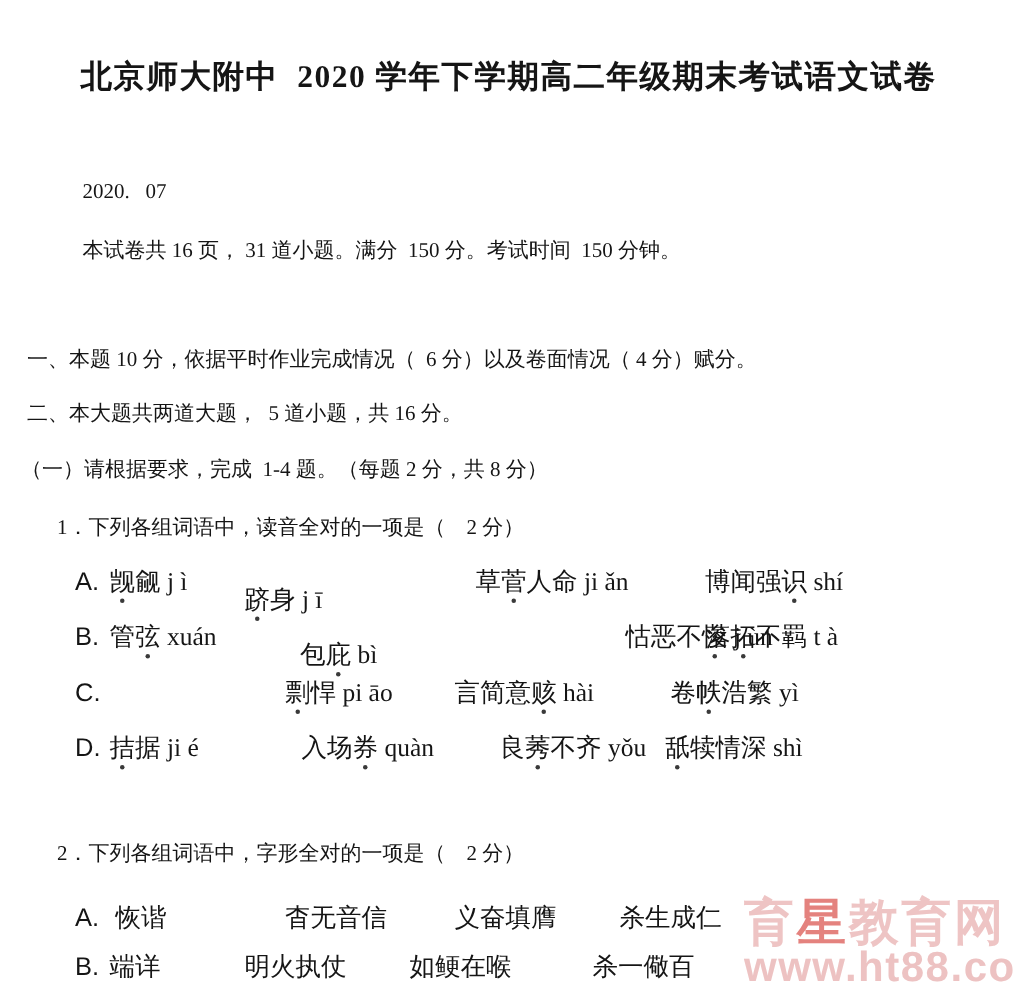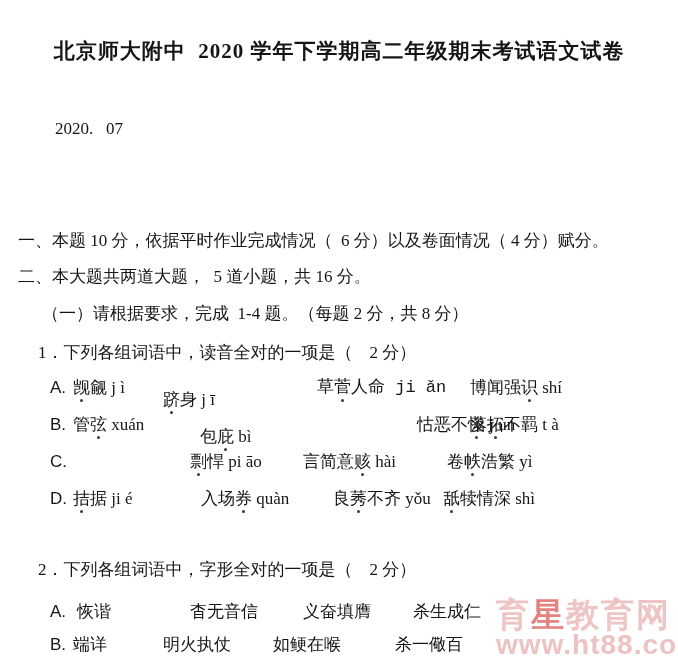--- a/index.html
+++ b/index.html
@@ -1,37 +1,37 @@
 <!DOCTYPE html>
 <html><head>
 <meta charset="utf-8">
 <style>
   html,body{margin:0;padding:0;background:#ffffff;}
   .page{
     position:relative;width:678px;height:658px;background:#ffffff;overflow:hidden;
     font-family:"Liberation Serif","DejaVu Serif",serif;color:#151515;
   }
-  .txt{position:absolute;font-size:17px;line-height:22px;white-space:pre;z-index:2;}
+  .txt{position:absolute;font-size:14px;line-height:22px;white-space:pre;z-index:2;}
   .title{
     position:absolute;top:37px;left:0;width:100%;text-align:center;
     font-size:21px;font-weight:bold;letter-spacing:1px;white-space:pre;z-index:2;
   }
   .date{top:118px;left:55px;}
   .info{top:157px;left:55px;}
   .sec1{top:230px;left:18px;}
   .sec2{top:266px;left:18px;}
-  .part1{top:303px;left:14px;margin-left:28px;}
+  .part1{top:303px;left:14px;}
   .q1stem{top:342px;left:38px;}
   .q2stem{top:559px;left:38px;}
   .optrow{position:absolute;left:0;width:678px;height:24px;font-size:17px;line-height:22px;z-index:2;}
   .optrow .olabel{position:absolute;left:50px;white-space:pre;font-family:"Liberation Sans","DejaVu Sans",sans-serif;}
   .optrow .cell{position:absolute;white-space:pre;}
   .row-q1a{top:377px;} .row-q1b{top:414px;} .row-q1c{top:451px;} .row-q1d{top:488px;}
   .row-q2a{top:601px;} .row-q2b{top:634px;}
-  .row-q1a .c1{left:73px;} .row-q1a .c2{left:163px;margin-top:12px;} .row-q1a .c3{left:317px;font-family:Liberation Mono, monospace;} .row-q1a .c4{left:470px;}
+  .row-q1a .c1{left:73px;} .row-q1a .c2{left:163px;margin-top:12px;} .row-q1a .c3{left:317px;} .row-q1a .c4{left:470px;}
   .row-q1b .c1{left:73px;} .row-q1b .c2{left:200px;margin-top:12px;} .row-q1b .c3{left:369px;margin-left:48px;} .row-q1b .c4{left:470px;}
   .row-q1c .c1{left:73px;} .row-q1c .c2{left:190px;} .row-q1c .c3{left:303px;} .row-q1c .c4{left:447px;}
   .row-q1d .c1{left:73px;} .row-q1d .c2{left:187px;margin-left:14px;} .row-q1d .c3{left:333px;} .row-q1d .c4{left:443px;}
   .row-q2a .c1{left:77px;} .row-q2a .c2{left:190px;} .row-q2a .c3{left:303px;} .row-q2a .c4{left:413px;}
   .row-q2b .c1{left:73px;} .row-q2b .c2{left:163px;} .row-q2b .c3{left:273px;} .row-q2b .c4{left:395px;}
   .em{position:relative;display:inline-block;}
   .em::after{
     content:"";position:absolute;left:50%;bottom:-3px;width:3px;height:3px;
     margin-left:-2px;border-radius:50%;background:#3a3a3a;
   }
@@ -50,20 +50,21 @@
 <div class="page">
 
   <div class="watermark">
     <div class="wm1"><span class="wm-light">育</span><span class="wm-bright">星</span><span class="wm-light">教育网</span></div>
     <div class="wm2">www.ht88.com</div>
   </div>
 
   <div class="title">北京师大附中  2020 学年下学期高二年级期末考试语文试卷</div>
 
   <div class="txt date">2020.   07</div>
+  <div class="txt info">本试卷共 16 页， 31 道小题。满分  150 分。考试时间  150 分钟。</div>
 
   <div class="txt sec1">一、本题 10 分，依据平时作业完成情况（  6 分）以及卷面情况（ 4 分）赋分。</div>
   <div class="txt sec2">二、本大题共两道大题，  5 道小题，共 16 分。</div>
   <div class="txt part1">（一）请根据要求，完成  1-4 题。（每题 2 分，共 8 分）</div>
 
   <div class="txt q1stem">1．下列各组词语中，读音全对的一项是（    2 分）</div>
 
   <div class="optrow row-q1a">
     <span class="olabel">A.</span>
     <span class="cell c1"><span></span><span class="em">觊</span><span>觎 j ì</span></span>

